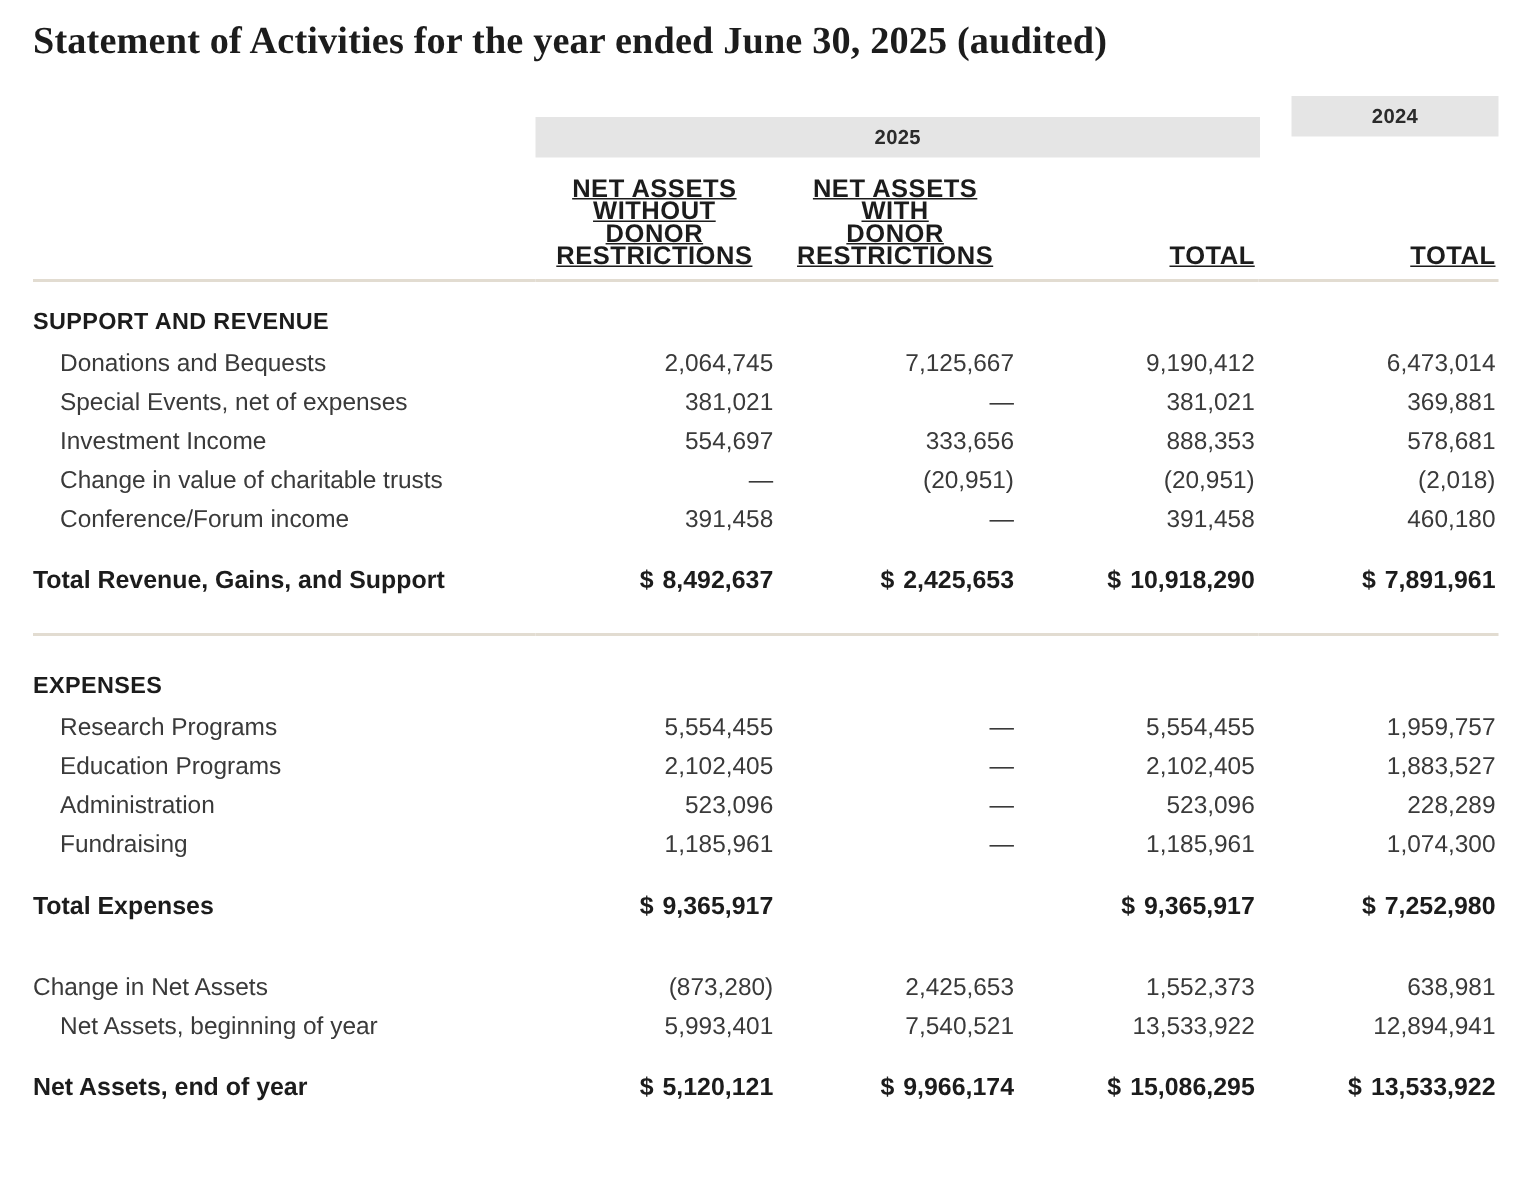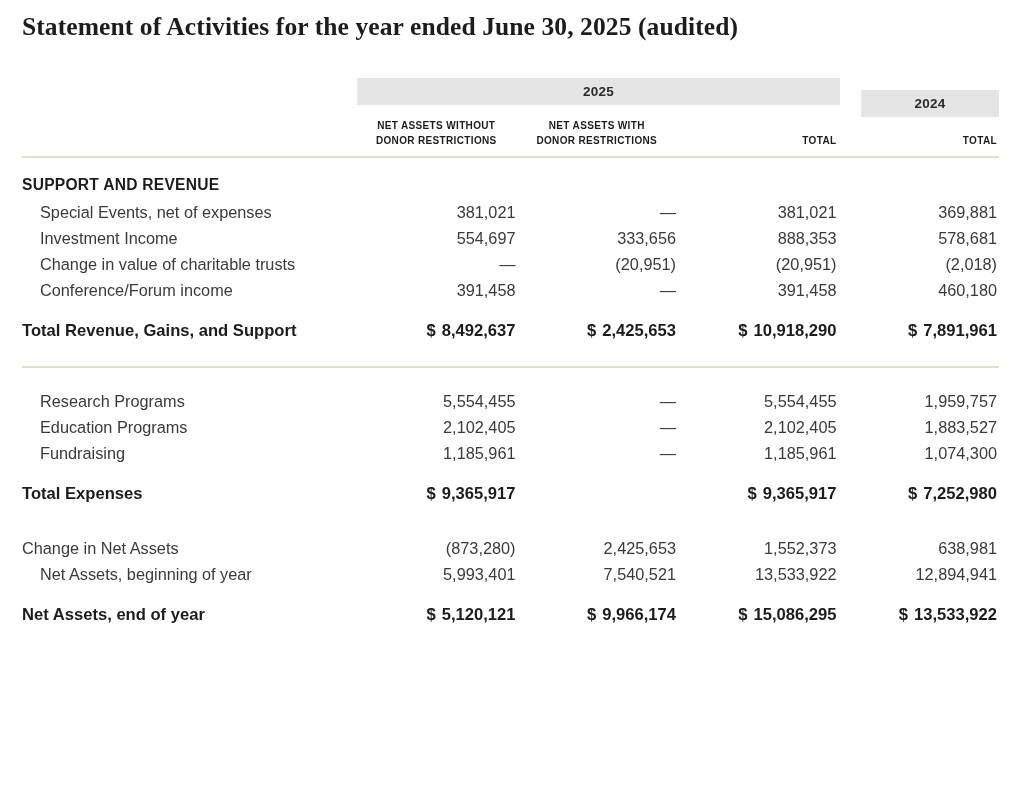--- a/index.html
+++ b/index.html
@@ -38,21 +38,21 @@
   
   .year-bar {
     position: absolute;
     height: 27px;
     background: #e5e5e5;
     display: flex;
     align-items: center;
     justify-content: center;
   }
   .year-bar-2025 { left: 357px; top: 78px; width: 483px; }
-  .year-bar-2024 { left: 861px; top: 90px; width: 138px; }
+  .year-bar-2024 { left: 861px; top: 64px; width: 138px; }
   .year-bar-label {
     font-size: 13.5px;
     font-weight: bold;
     color: #2b2b2b;
     letter-spacing: 0.2px;
   }
 
   
   table.fin {
     position: absolute;
@@ -65,29 +65,30 @@
   table.fin col.c-label { width: 335px; }
   table.fin col.c-num   { width: 160.5px; }
 
   table.fin td, table.fin th {
     padding: 0;
     vertical-align: bottom;
   }
 
   
   tr.colheads th {
-    font-size: 10px;
+    font-size: 17px;
     font-weight: bold;
     line-height: 15px;
     letter-spacing: 0.35px;
     color: #1c1c1c;
     text-align: right;
     padding-bottom: 8px;
     padding-right: 2px;
     white-space: pre-line;
+    text-decoration: underline;
   }
   tr.colheads th.h-label { text-align: left; }
   tr.colheads th.h-wrap  { text-align: center; }
 
   
   tr.rule td {
     border-bottom: 2px solid #E2DCD1;
     height: 0;
     font-size: 0;
     line-height: 0;
@@ -177,20 +178,27 @@
         </tr>
       <tr class="spacer-sm">
           <td colspan="5"></td>
         </tr>
 
       <tr class="section">
         <td colspan="5">SUPPORT AND REVENUE</td>
       </tr>
 
       <tr class="row">
+        <td class="label"><span class="indent">Donations and Bequests</span></td>
+        <td>2,064,745</td>
+        <td>7,125,667</td>
+        <td>9,190,412</td>
+        <td>6,473,014</td>
+      </tr>
+      <tr class="row">
         <td class="label"><span class="indent">Special Events, net of expenses</span></td>
         <td>381,021</td>
         <td>—</td>
         <td>381,021</td>
         <td>369,881</td>
       </tr>
       <tr class="row">
         <td class="label"><span class="indent">Investment Income</span></td>
         <td>554,697</td>
         <td>333,656</td>
@@ -227,34 +235,44 @@
       <tr class="spacer-md">
           <td colspan="5"></td>
         </tr>
       <tr class="rule">
           <td colspan="5"></td>
         </tr>
       <tr class="spacer-md">
           <td colspan="5"></td>
         </tr>
 
+      <tr class="section">
+        <td colspan="5">EXPENSES</td>
+      </tr>
 
       <tr class="row">
         <td class="label"><span class="indent">Research Programs</span></td>
         <td>5,554,455</td>
         <td>—</td>
         <td>5,554,455</td>
         <td>1,959,757</td>
       </tr>
       <tr class="row">
         <td class="label"><span class="indent">Education Programs</span></td>
         <td>2,102,405</td>
         <td>—</td>
         <td>2,102,405</td>
         <td>1,883,527</td>
+      </tr>
+      <tr class="row">
+        <td class="label"><span class="indent">Administration</span></td>
+        <td>523,096</td>
+        <td>—</td>
+        <td>523,096</td>
+        <td>228,289</td>
       </tr>
       <tr class="row">
         <td class="label"><span class="indent">Fundraising</span></td>
         <td>1,185,961</td>
         <td>—</td>
         <td>1,185,961</td>
         <td>1,074,300</td>
       </tr>
 
       <tr class="spacer-sm">

